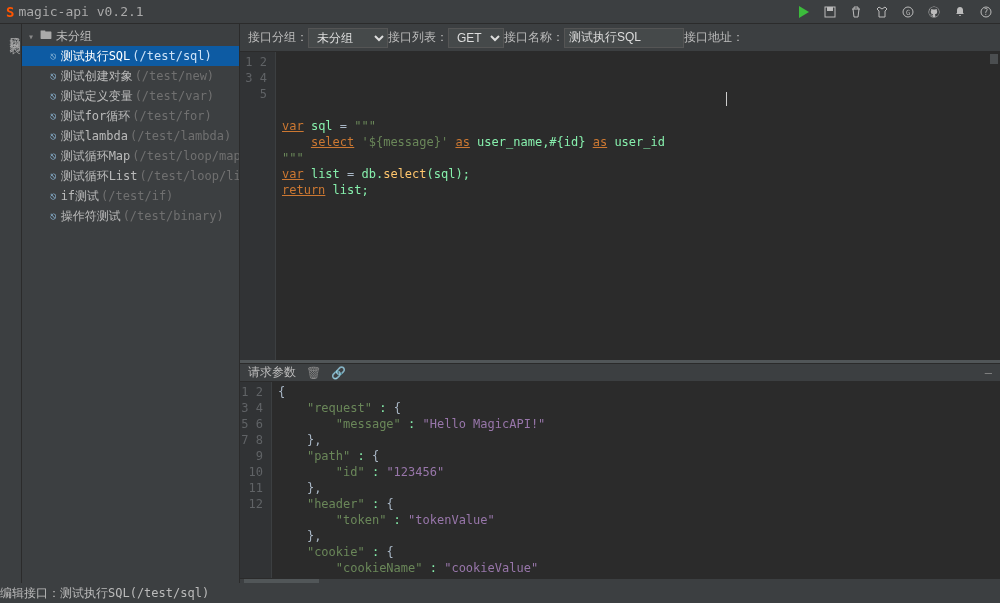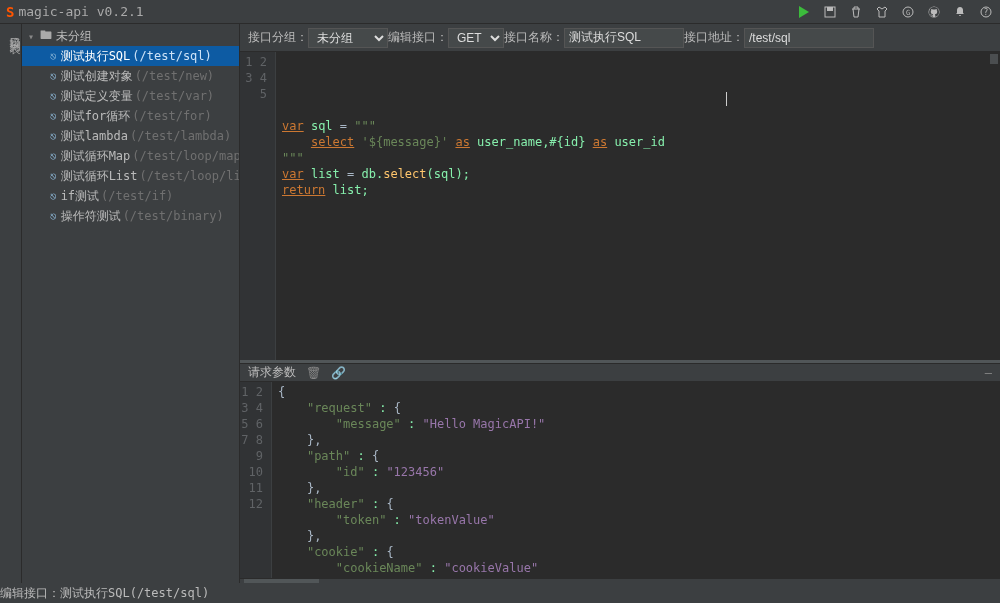--- a/index.html
+++ b/index.html
@@ -309,26 +309,25 @@
             <span class="hint"> (/test/binary)</span>
           </div>
         </div>
     </div>
   </div>
 
   <div class="center">
     <div class="toolbar">
       <label>接口分组：</label>
       <select><option>未分组</option></select>
-      <label>编辑接口：</label>
+      <label>接口列表：</label>
       <select class="method"><option>GET</option></select>
       <label>接口名称：</label>
       <input class="name" value="测试执行SQL" style="">
       <label>接口地址：</label>
-      <input class="addr" value="/test/sql" style="">
     </div>
 
     <div class="editor">
       <div class="gutter" id="editor-gutter">1
 2
 3
 4
 5</div>
       <div class="code" id="editor-code">
         <div class="scrollhint"></div>

